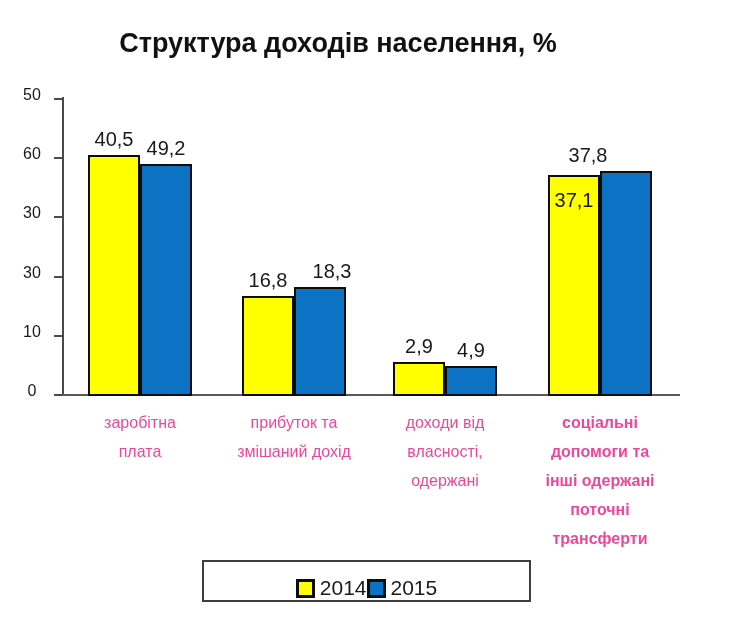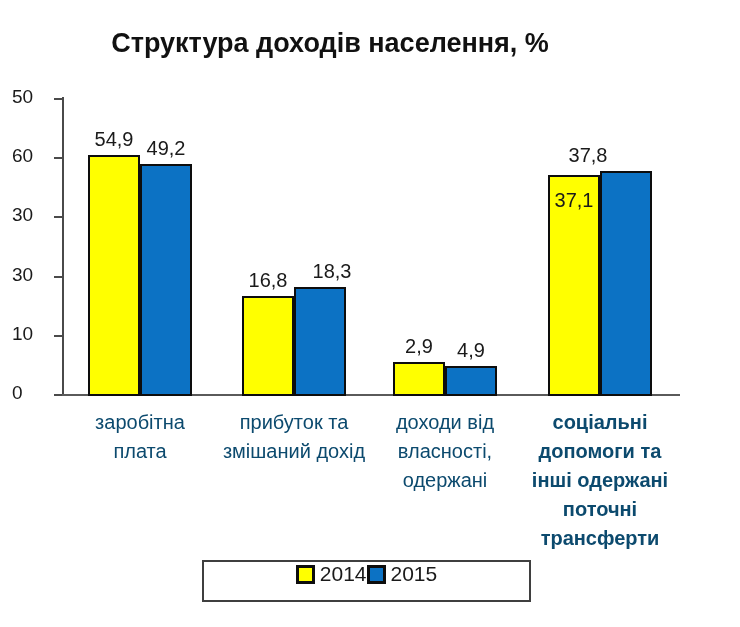--- a/index.html
+++ b/index.html
@@ -12,21 +12,21 @@
   #stage {
     position: relative;
     width: 740px;
     height: 627px;
     background: #ffffff;
     overflow: hidden;
   }
   .chart-title {
     position: absolute;
     top: 28px;
-    left: 0;
+    left: 8px;
     width: 660px;
     text-align: center;
     font-size: 27px;
     font-weight: bold;
     letter-spacing: 0px;
     color: #111111;
   }
   .y-axis-line {
     position: absolute;
     left: 62px;
@@ -45,58 +45,58 @@
   }
   .y-tick {
     position: absolute;
     width: 8px;
     height: 2px;
     background: #4a4a4a;
   }
   .y-tick-label {
     position: absolute;
     width: 40px;
-    text-align: left;
-    font-size: 19px;
+    text-align: center;
+    font-size: 16px;
     color: #1a1a1a;
   }
   .bar {
     position: absolute;
     box-sizing: border-box;
     border: 2px solid #0d0d0d;
   }
   .value-label {
     position: absolute;
     transform: translateX(-50%);
     font-size: 20px;
     white-space: nowrap;
     color: #1a1a1a;
   }
   .category-label {
     position: absolute;
     top: 408px;
     width: 180px;
     transform: translateX(-50%);
     text-align: center;
-    font-size: 20px;
+    font-size: 16px;
     line-height: 29px;
     white-space: pre-line;
-    color: #0c4a6e;
+    color: #ec4899;
   }
   .legend-box {
     position: absolute;
     left: 202px;
     top: 560px;
     width: 329px;
     height: 42px;
     box-sizing: border-box;
     border: 2px solid #3f3f3f;
     background: #ffffff;
     display: flex;
-    align-items: flex-start;
+    align-items: flex-end;
     justify-content: center;
   }
   .legend-item {
     display: flex;
     align-items: center;
     gap: 5px;
   }
   .legend-swatch {
     width: 13px;
     height: 13px;
@@ -135,21 +135,21 @@
       <div class="bar" style="left: 88px; top: 155.24px; width: 52px; height: 240.76px; background: rgb(255, 255, 0);"></div>
       <div class="bar" style="left: 140px; top: 164.12px; width: 52px; height: 231.88px; background: rgb(12, 114, 196);"></div>
       <div class="bar" style="left: 242px; top: 295.544px; width: 52px; height: 100.456px; background: rgb(255, 255, 0);"></div>
       <div class="bar" style="left: 294px; top: 286.664px; width: 52px; height: 109.336px; background: rgb(12, 114, 196);"></div>
       <div class="bar" style="left: 393px; top: 361.848px; width: 52px; height: 34.152px; background: rgb(255, 255, 0);"></div>
       <div class="bar" style="left: 445px; top: 365.992px; width: 52px; height: 30.008px; background: rgb(12, 114, 196);"></div>
       <div class="bar" style="left: 548px; top: 175.368px; width: 52px; height: 220.632px; background: rgb(255, 255, 0);"></div>
       <div class="bar" style="left: 600px; top: 171.224px; width: 52px; height: 224.776px; background: rgb(12, 114, 196);"></div>
     </div>
   <div id="labels-layer">
-      <div class="value-label" style="left: 114px; top: 128.24px;">54,9</div>
+      <div class="value-label" style="left: 114px; top: 128.24px;">40,5</div>
       <div class="value-label" style="left: 166px; top: 137.12px;">49,2</div>
       <div class="value-label" style="left: 268px; top: 268.544px;">16,8</div>
       <div class="value-label" style="left: 332px; top: 259.664px;">18,3</div>
       <div class="value-label" style="left: 419px; top: 334.848px;">2,9</div>
       <div class="value-label" style="left: 471px; top: 338.992px;">4,9</div>
       <div class="value-label" style="left: 574px; top: 148.368px; margin-top: 41px;">37,1</div>
       <div class="value-label" style="left: 588px; top: 144.224px;">37,8</div>
     </div>
   <div id="categories-layer">
       <div class="category-label" style="left: 140px;">заробітна

